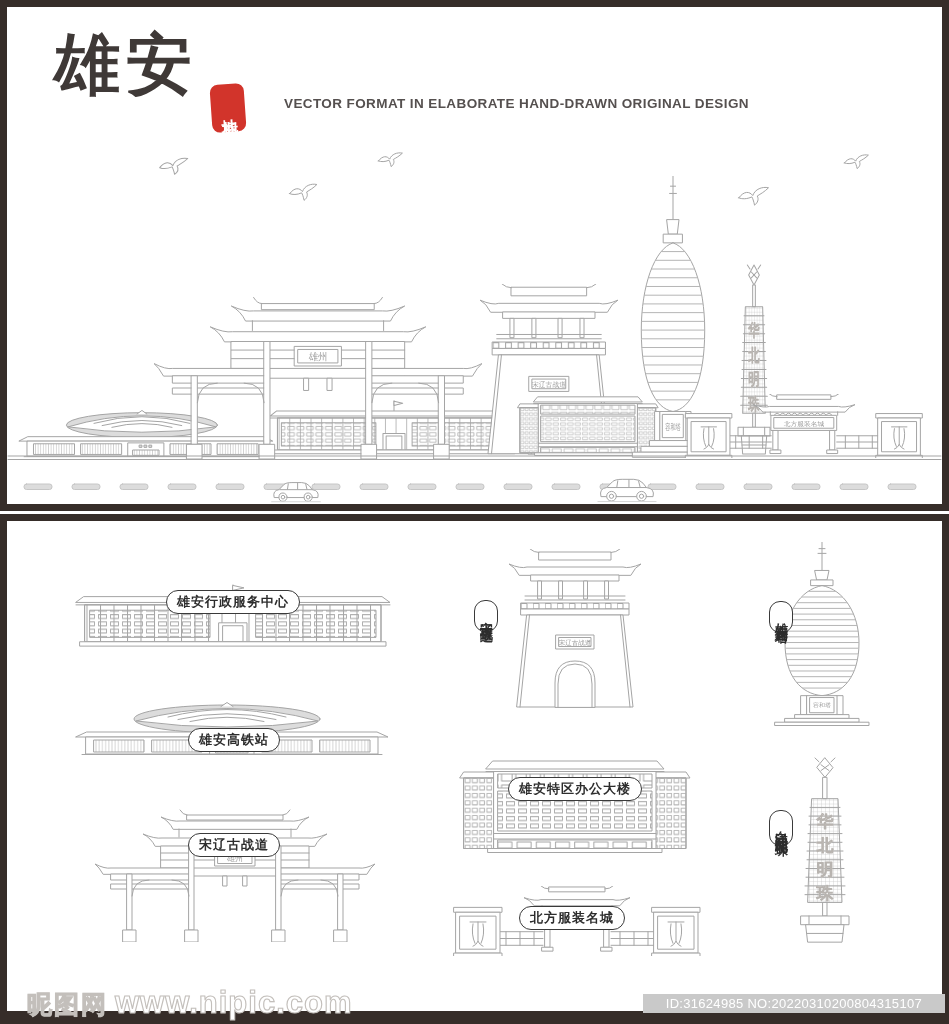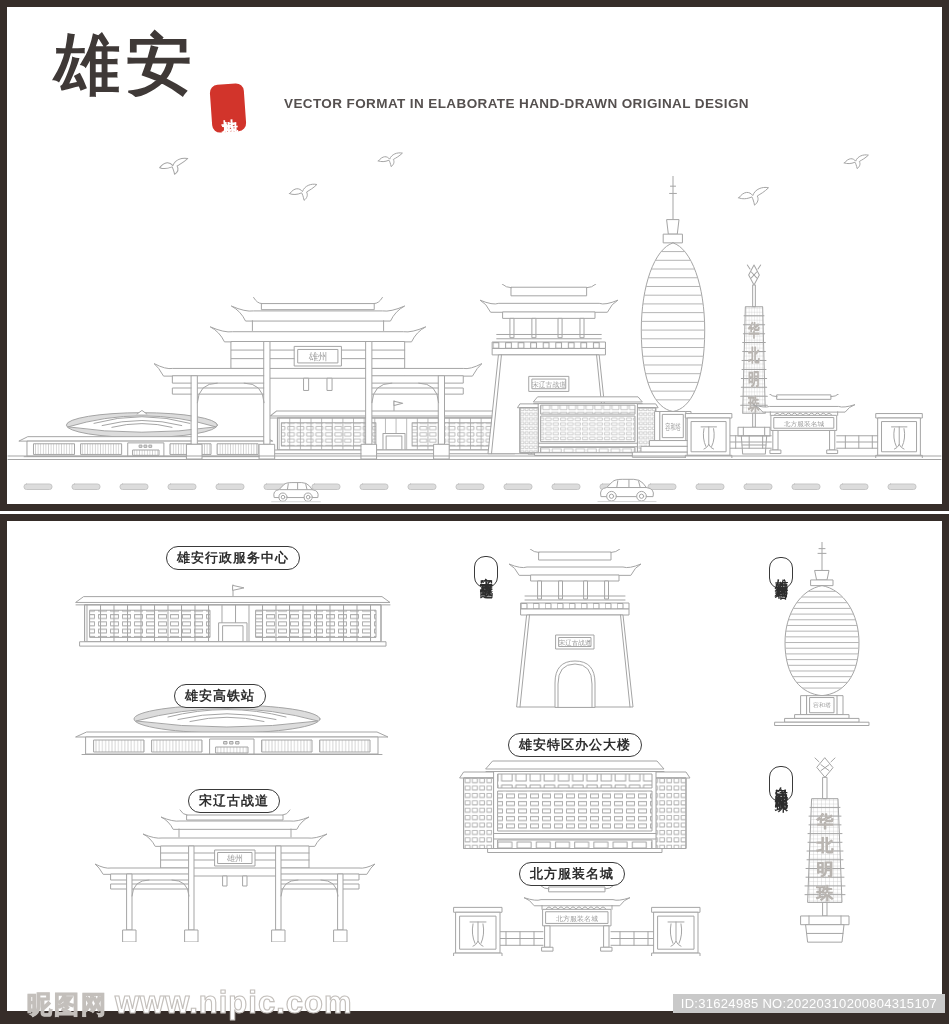--- a/index.html
+++ b/index.html
@@ -34,32 +34,32 @@
   .art .fw{fill:#fff;}
   .art .fsh{fill:#dcdcdc;}
   .art .dash{fill:#dcdcdc;stroke:#c6c6c6;}
   .art text{stroke:none;fill:#9b9b9b;font-family:"Liberation Sans","DejaVu Sans",sans-serif;}
   .art text.ghost{fill:#fdfdfd;stroke:#b8b4b0;stroke-width:0.6px;font-weight:700;}
 
   
   .pill{position:absolute;display:inline-flex;align-items:center;justify-content:center;
         background:#fff;border:1.5px solid #3a3a3a;border-radius:12px;color:#2d2d2d;
         font-size:13px;font-weight:700;letter-spacing:1px;white-space:nowrap;
-        padding:2px 10px;transform:translateX(-50%);z-index:5;}
+        padding:2px 10px;transform:translateX(-50%);z-index:5;margin-top:44px;}
   .pill.vertical{writing-mode:vertical-rl;padding:10px 2px;letter-spacing:2px;border-radius:11px;}
 
   
   .watermark{position:absolute;left:8px;top:985px;z-index:9;font-weight:700;
              color:#fff;-webkit-text-stroke:1.1px #c3bfbb;
              text-shadow:0 0 1px #d8d4d0;white-space:nowrap;}
   .watermark .site{font-size:25px;margin-right:7px;letter-spacing:2px;margin-left:19px;}
   .watermark .url{font-size:31px;letter-spacing:1px;}
   .id-badge{position:absolute;right:4px;top:994px;height:19px;z-index:9;background:var(--badge);
             color:#fff;font-size:13px;letter-spacing:0.3px;display:flex;align-items:center;
-            padding:0 8px;white-space:nowrap;}
+            padding:0 23px;white-space:nowrap;}
 </style>
 </head>
 <body>
 
 <div class="canvas">
 
   <svg width="0" height="0" class="art" aria-hidden="true">
     <defs>
       <pattern id="p-hatchv" width="3.2" height="8" patternUnits="userSpaceOnUse">
         <path d="M1.6,0V8" style="stroke:#bdbdbd;stroke-width:0.7px"></path>
@@ -330,21 +330,21 @@
     <use href="#sym-station" x="72" y="702" width="320" height="54"></use>
     <use href="#sym-paifang" x="95" y="808" width="280" height="134"></use>
     <use href="#sym-gate" x="509" y="549" width="132" height="162"></use>
     <use href="#sym-office" x="457" y="755" width="236" height="100"></use>
     <use href="#sym-clothgate" x="446" y="886" width="262" height="70"></use>
     <use href="#sym-pagoda" x="766" y="542" width="112" height="184"></use>
     <use href="#sym-pearl" x="789" y="757" width="72" height="190"></use>
   </svg>
 
   <div class="pill" style="left:233px;top:546px">雄安行政服务中心</div>
-  <div class="pill" style="left:220px;top:684px">雄安高铁站</div>
+  <div class="pill" style="left:234px;top:684px">雄安高铁站</div>
   <div class="pill" style="left:234px;top:789px">宋辽古战道</div>
   <div class="pill vertical" style="left:486px;top:556px">宋辽古战道</div>
   <div class="pill" style="left:575px;top:733px">雄安特区办公大楼</div>
   <div class="pill" style="left:572px;top:862px">北方服装名城</div>
   <div class="pill vertical" style="left:781px;top:557px">雄安容和塔</div>
   <div class="pill vertical" style="left:781px;top:766px">白洋淀华北明珠</div>
 
   <div class="bottom-bar"></div>
   <div class="watermark">
     <span class="site">昵图网</span><span class="url">www.nipic.com</span>

